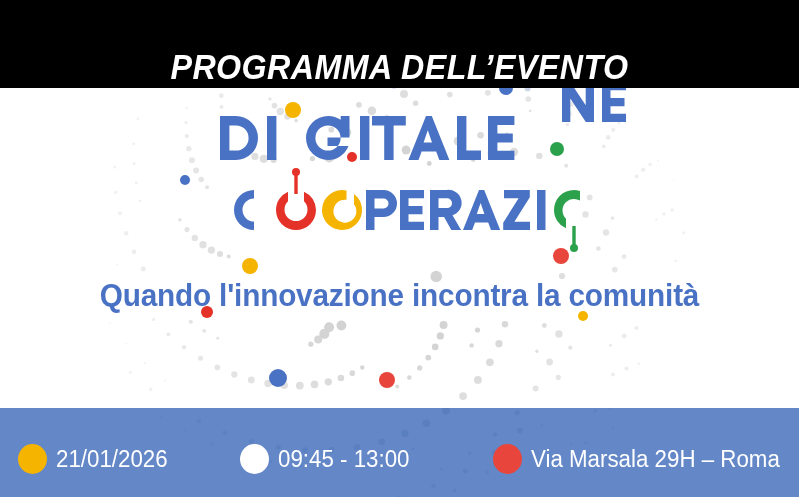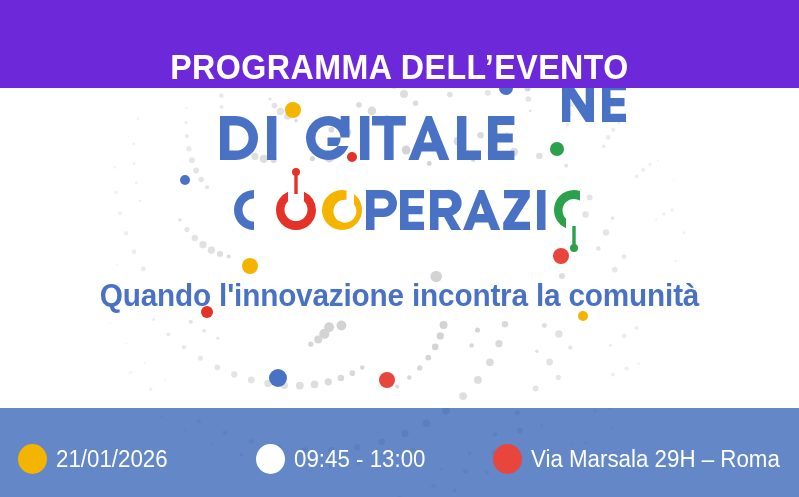--- a/index.html
+++ b/index.html
@@ -13,23 +13,24 @@
   #poster{
     position:relative;
     width:799px;height:497px;
     background:#ffffff;
     overflow:hidden;
   }
 
   
   .header-band{
     position:absolute;left:0;top:0;width:799px;height:88px;
-    background:#6d28d9;
+    background:#000000;
     overflow:hidden;
     z-index:5;
+    font-style:italic;
   }
   .header-title{
     position:absolute;left:0;top:0;width:799px;height:88px;
     display:flex;align-items:center;justify-content:center;
     color:#ffffff;
     font-family:"Liberation Sans", sans-serif;
     font-weight:bold;
     font-size:35px;
     letter-spacing:0.5px;
     transform:scaleX(0.92);
@@ -95,21 +96,21 @@
     font-family:"Liberation Sans", sans-serif;
     font-weight:normal;
     font-size:23px;
     letter-spacing:0px;
     white-space:nowrap;
     line-height:30px;
     transform:scaleX(0.97);
     transform-origin:left center;
   }
   #finfo-date{left:18px;}
-  #finfo-time{left:256px;}
+  #finfo-time{left:240px;}
   #finfo-place{left:493px;}
 </style>
 </head>
 <body>
 
 <div id="poster">
 
   <div class="dotfield">
     <svg id="dots-svg" viewBox="0 0 799 497" xmlns="http://www.w3.org/2000/svg" aria-hidden="true">
         <g>

